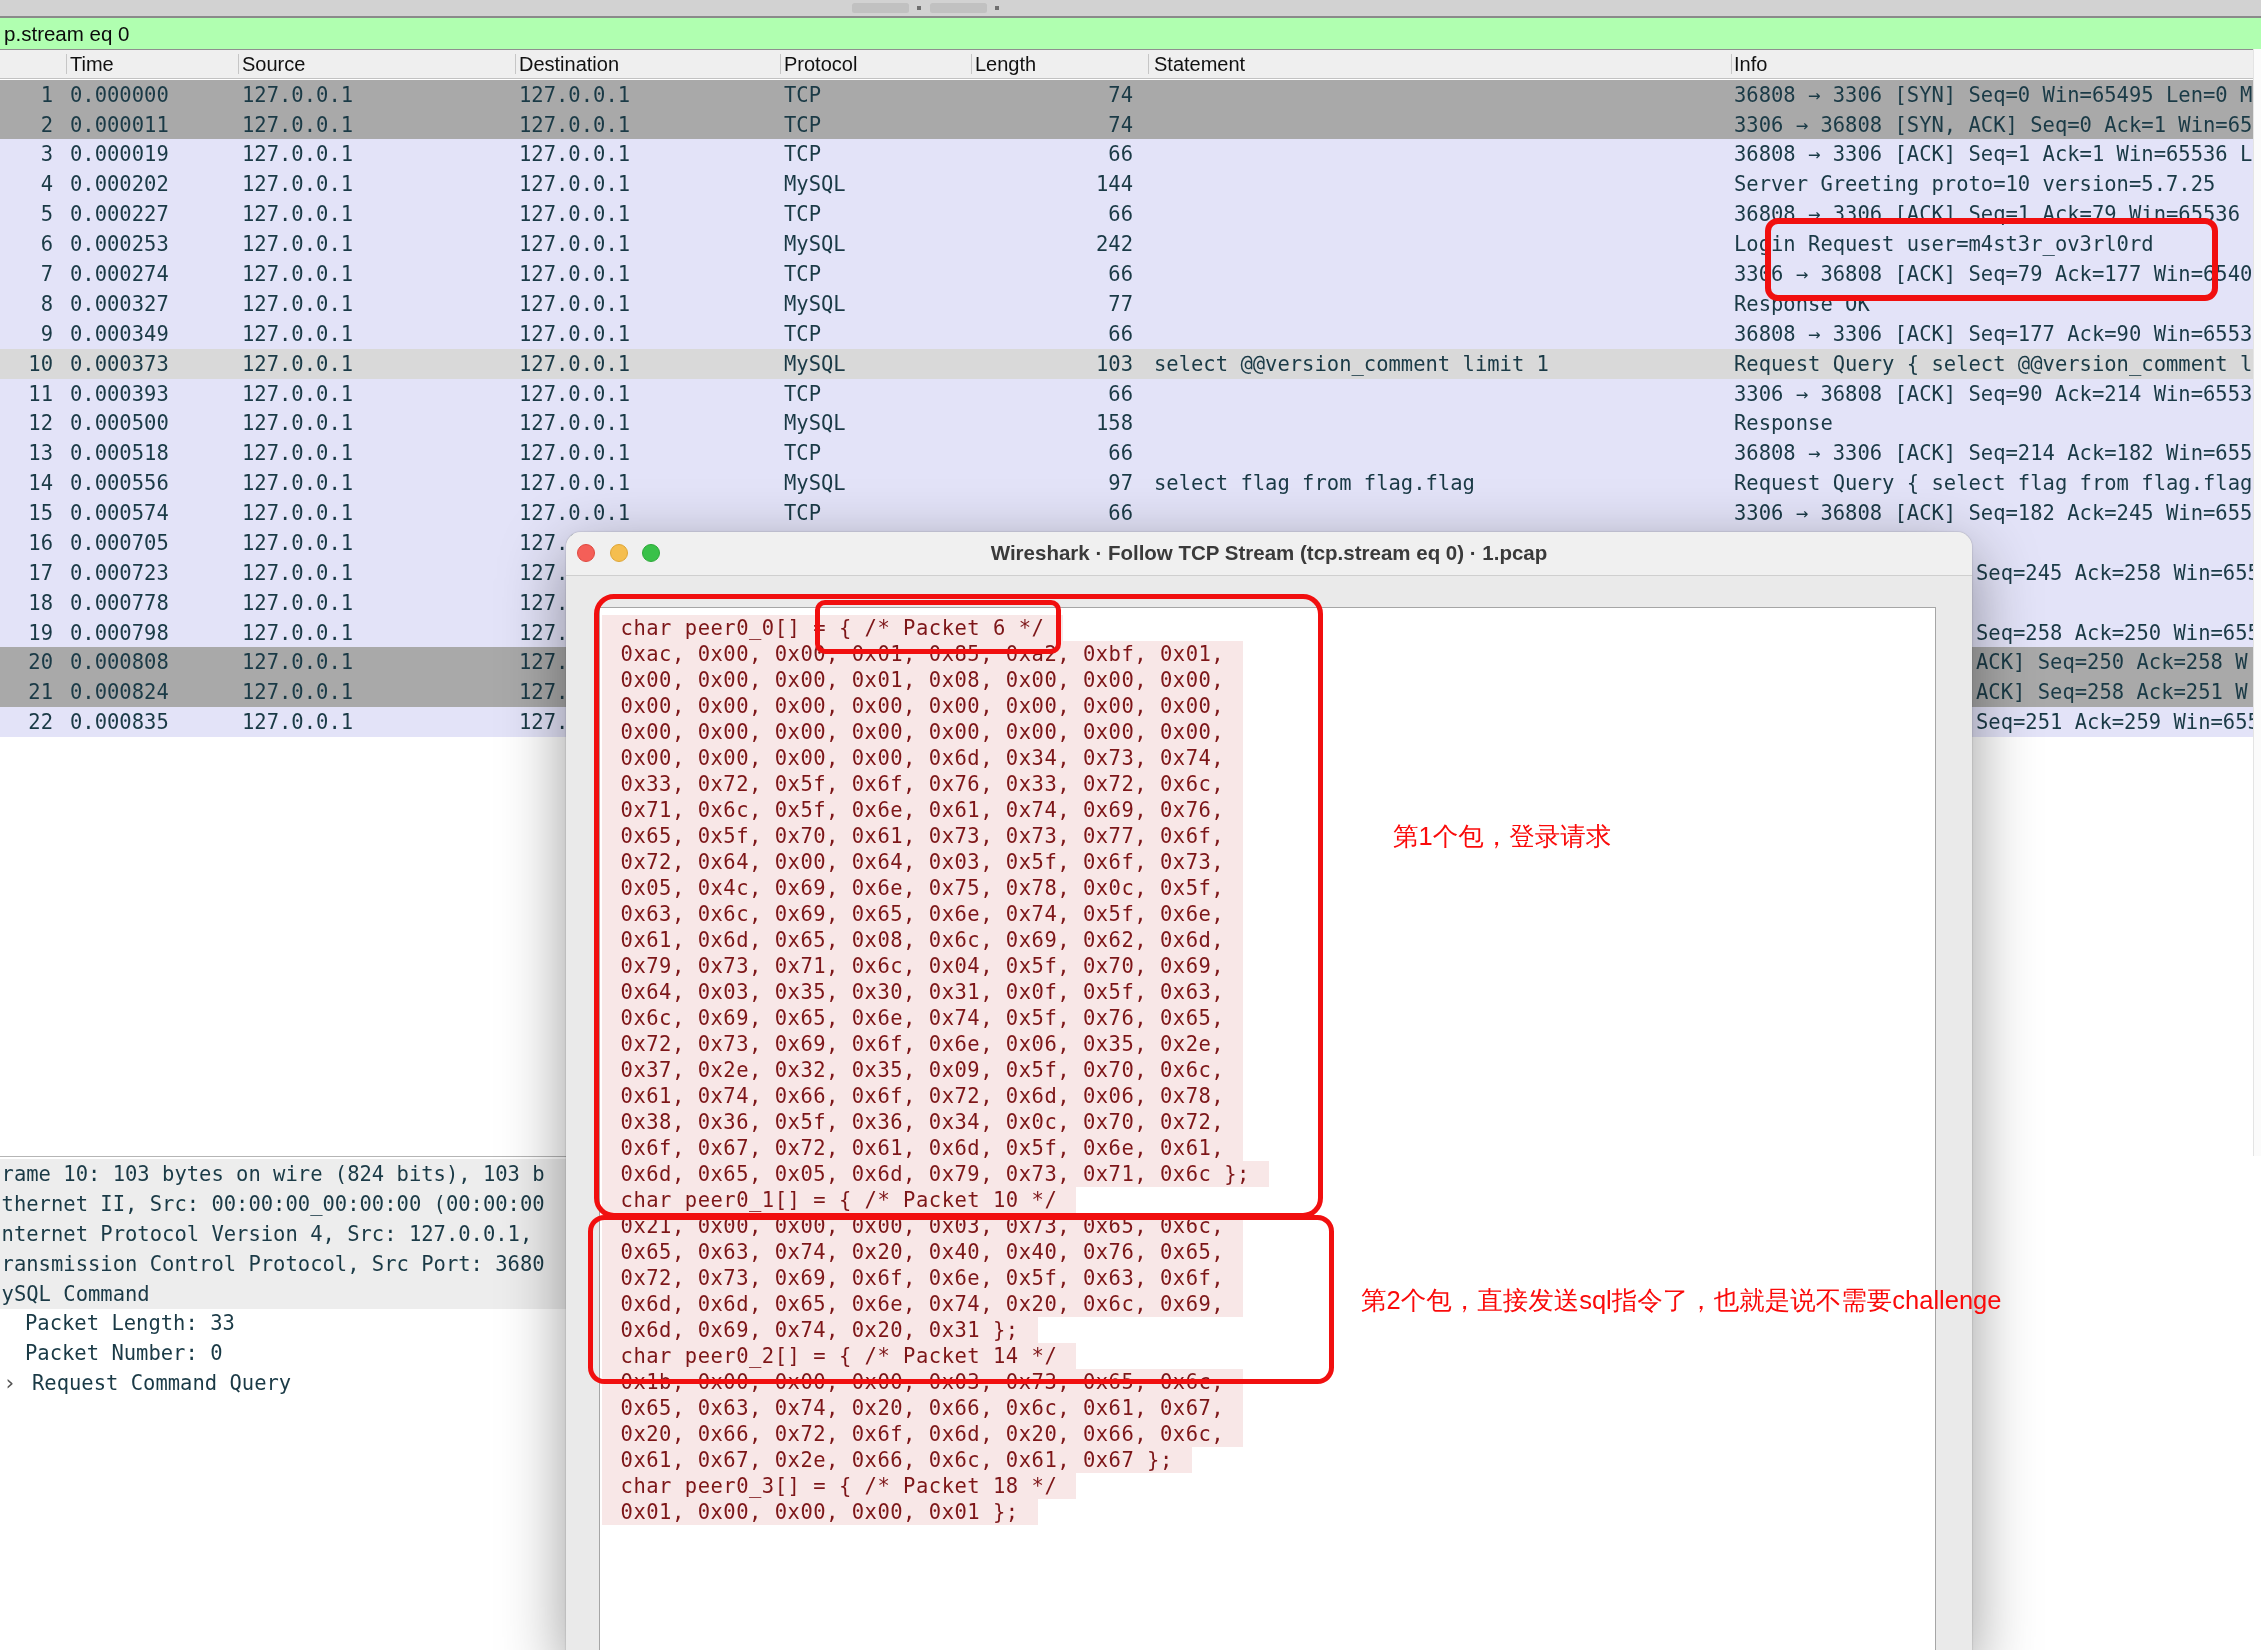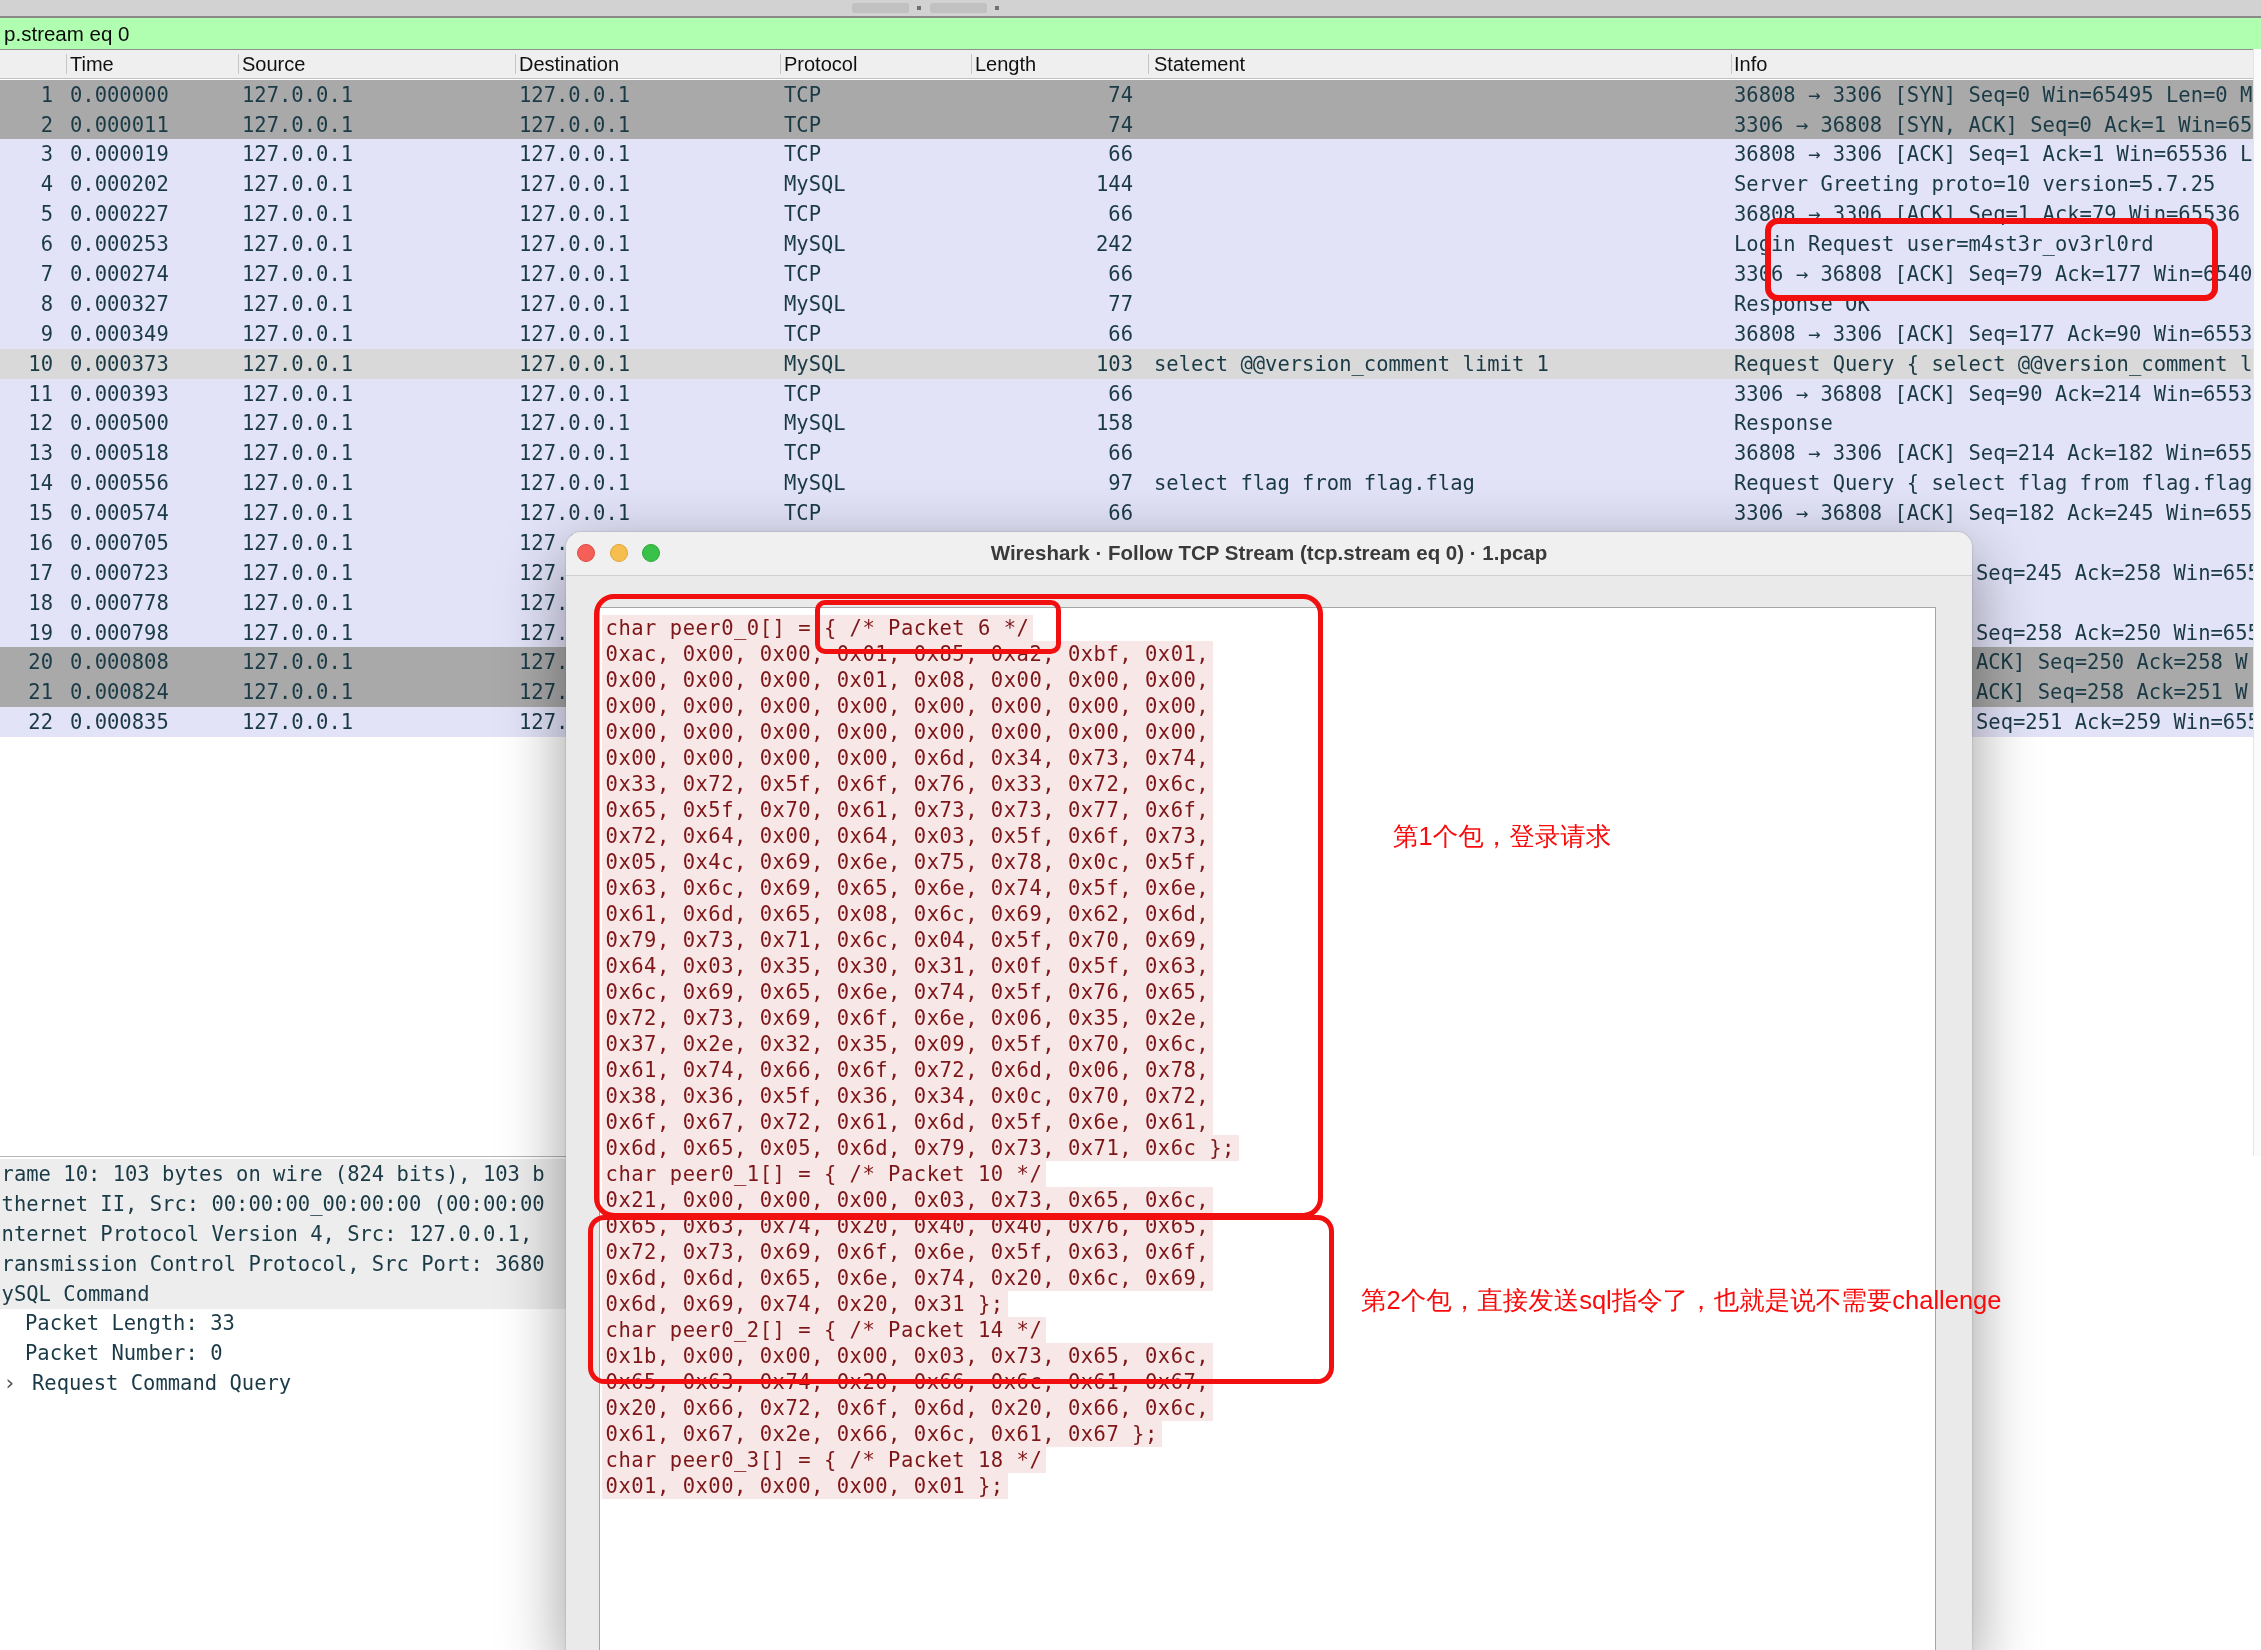--- a/index.html
+++ b/index.html
@@ -50,21 +50,21 @@
   .tl{position:absolute;top:12.3px;width:18px;height:18px;border-radius:50%;}
   #tl-close{left:10.7px;background:#F45F58;border:0.8px solid #E0483F;box-sizing:border-box;}
   #tl-min{left:44px;background:#F5BE4F;border:0.8px solid #DFA636;box-sizing:border-box;}
   #tl-zoom{left:76px;background:#39C149;border:0.8px solid #2DA939;box-sizing:border-box;}
   #dlg-title{position:absolute;left:0;right:0;top:9px;text-align:center;
              font-family:"Liberation Sans",sans-serif;font-weight:bold;font-size:20.5px;color:#3A3A3A;}
   #stream-area{position:absolute;left:33px;top:75px;width:1337px;height:1050px;background:#fff;
                border:0.8px solid #A6A6A6;box-sizing:border-box;overflow:hidden;}
   #stream-content{padding-top:6.6px;}
   .hexline{height:26px;line-height:26px;font-size:20.5px;letter-spacing:0.5px;white-space:pre;}
-  .hextext{display:inline-block;height:26px;margin-left:1.6px;padding:0 4px;
+  .hextext{display:inline-block;height:26px;margin-left:1.6px;padding:0 19px;
            background:#F8E7E7;color:#7D1618;}
 
   
   .ann{border-style:solid;border-color:#F10F0F;background:transparent;z-index:20;pointer-events:none;}
   #ann-login{left:1765px;top:218px;width:441px;height:71px;border-width:6.6px;border-radius:13px;}
   #ann-big{left:594px;top:594px;width:719px;height:614px;border-width:5.7px;border-radius:20px;}
   #ann-comment{left:815px;top:600px;width:236px;height:44px;border-width:5px;border-radius:10px;}
   #ann-peer1{left:588px;top:1215px;width:736px;height:159px;border-width:5.7px;border-radius:16.4px;}
   .note{position:absolute;color:#FA0A0A;font-family:"Liberation Sans","DejaVu Sans",sans-serif;
         font-size:25.5px;white-space:pre;z-index:21;}
@@ -147,20 +147,21 @@
   </div>
   <div id="stream-area">
     <div id="stream-content">
         <div class="hexline"><span class="hextext">char peer0_0[] = { /* Packet 6 */</span></div>
         <div class="hexline"><span class="hextext">0xac, 0x00, 0x00, 0x01, 0x85, 0xa2, 0xbf, 0x01,</span></div>
         <div class="hexline"><span class="hextext">0x00, 0x00, 0x00, 0x01, 0x08, 0x00, 0x00, 0x00,</span></div>
         <div class="hexline"><span class="hextext">0x00, 0x00, 0x00, 0x00, 0x00, 0x00, 0x00, 0x00,</span></div>
         <div class="hexline"><span class="hextext">0x00, 0x00, 0x00, 0x00, 0x00, 0x00, 0x00, 0x00,</span></div>
         <div class="hexline"><span class="hextext">0x00, 0x00, 0x00, 0x00, 0x6d, 0x34, 0x73, 0x74,</span></div>
         <div class="hexline"><span class="hextext">0x33, 0x72, 0x5f, 0x6f, 0x76, 0x33, 0x72, 0x6c,</span></div>
+        <div class="hexline"><span class="hextext">0x71, 0x6c, 0x5f, 0x6e, 0x61, 0x74, 0x69, 0x76,</span></div>
         <div class="hexline"><span class="hextext">0x65, 0x5f, 0x70, 0x61, 0x73, 0x73, 0x77, 0x6f,</span></div>
         <div class="hexline"><span class="hextext">0x72, 0x64, 0x00, 0x64, 0x03, 0x5f, 0x6f, 0x73,</span></div>
         <div class="hexline"><span class="hextext">0x05, 0x4c, 0x69, 0x6e, 0x75, 0x78, 0x0c, 0x5f,</span></div>
         <div class="hexline"><span class="hextext">0x63, 0x6c, 0x69, 0x65, 0x6e, 0x74, 0x5f, 0x6e,</span></div>
         <div class="hexline"><span class="hextext">0x61, 0x6d, 0x65, 0x08, 0x6c, 0x69, 0x62, 0x6d,</span></div>
         <div class="hexline"><span class="hextext">0x79, 0x73, 0x71, 0x6c, 0x04, 0x5f, 0x70, 0x69,</span></div>
         <div class="hexline"><span class="hextext">0x64, 0x03, 0x35, 0x30, 0x31, 0x0f, 0x5f, 0x63,</span></div>
         <div class="hexline"><span class="hextext">0x6c, 0x69, 0x65, 0x6e, 0x74, 0x5f, 0x76, 0x65,</span></div>
         <div class="hexline"><span class="hextext">0x72, 0x73, 0x69, 0x6f, 0x6e, 0x06, 0x35, 0x2e,</span></div>
         <div class="hexline"><span class="hextext">0x37, 0x2e, 0x32, 0x35, 0x09, 0x5f, 0x70, 0x6c,</span></div>

